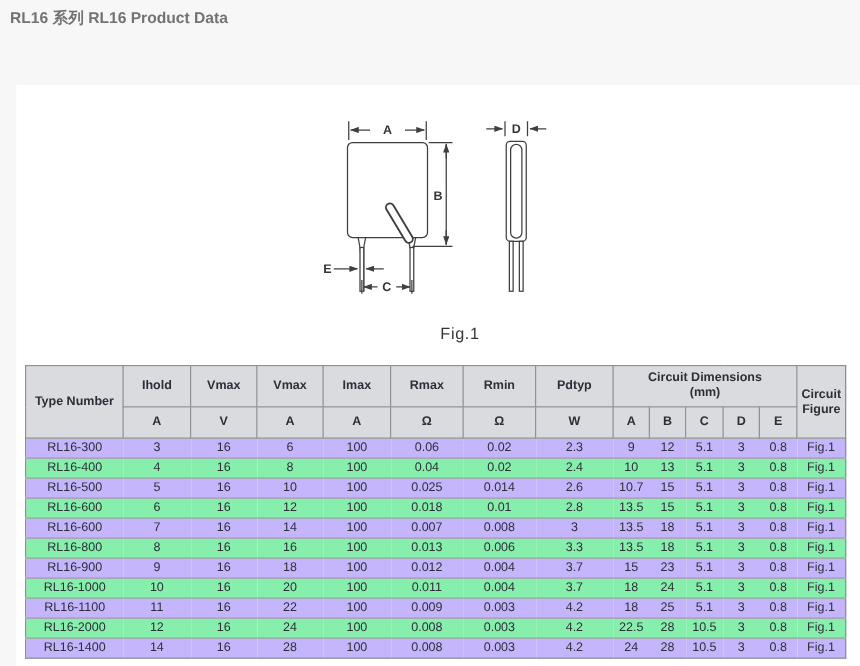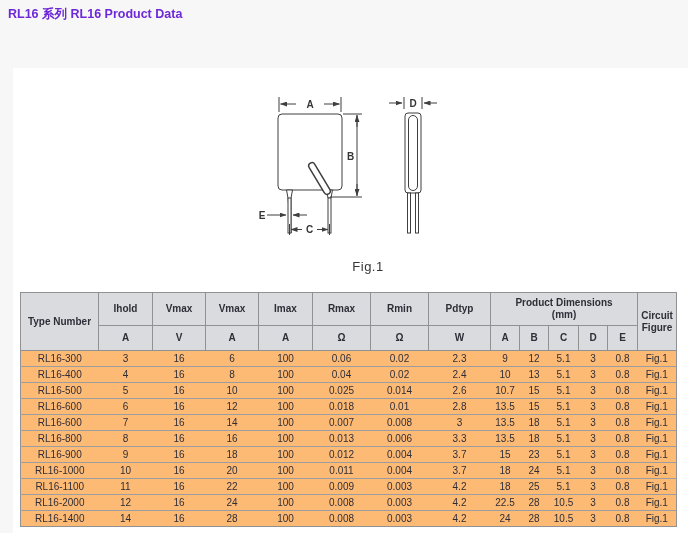--- a/index.html
+++ b/index.html
@@ -7,21 +7,21 @@
   body {
     background: #f7f7f7;
     font-family: "Liberation Sans", "DejaVu Sans", sans-serif;
     position: relative;
     overflow: hidden;
   }
   .titles { position: absolute; left: 8px; top: 7px; }
   .title {
     font-size: 12.5px;
     font-weight: 700;
-    color: #6d28d9;
+    color: #737373;
     line-height: 15px;
     margin-bottom: 13px;
     white-space: nowrap;
   }
   .content-panel {
     position: absolute;
     left: 13px; top: 68px;
     width: 675px; height: 465px;
     background: #ffffff;
   }
@@ -57,22 +57,22 @@
   }
   .data-table thead tr.hdr-names { height: 33px; }
   .data-table thead tr.hdr-units { height: 25px; }
   .data-table tbody td {
     text-align: center;
     vertical-align: middle;
     border-top: 1px solid #9b9da0;
     height: 16px;
     padding: 0;
   }
-  .data-table tbody tr.alt { background: #fdba74; }
-  .data-table tbody tr { background: #fdba74; }
+  .data-table tbody tr.alt { background: #c4b5fd; }
+  .data-table tbody tr { background: #86efac; }
 </style>
 </head>
 <body>
 
 <div class="titles">
   <div class="title">RL16 系列 RL16 Product Data</div>
 </div>
 
 <div class="content-panel">
 
@@ -160,21 +160,21 @@
       <tr class="hdr-names">
         <th rowspan="2">Type Number</th>
         <th>Ihold</th>
         <th>Vmax</th>
         <th>Vmax</th>
         <th>Imax</th>
         <th>Rmax</th>
         <th>Rmin</th>
         <th>Pdtyp</th>
         <th colspan="5">
-          <div>Product Dimensions</div>
+          <div>Circuit Dimensions</div>
           <div>(mm)</div>
         </th>
         <th rowspan="2">
           <div>Circuit</div>
           <div>Figure</div>
         </th>
       </tr>
       <tr class="hdr-units">
         <th>A</th>
         <th>V</th>

